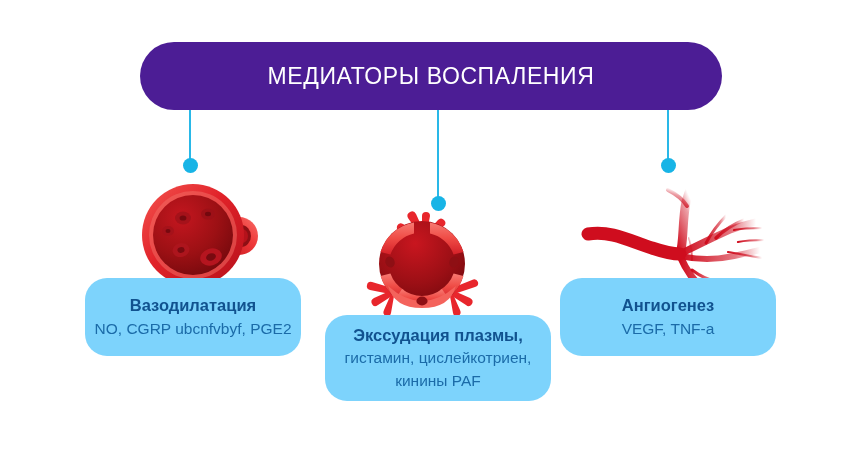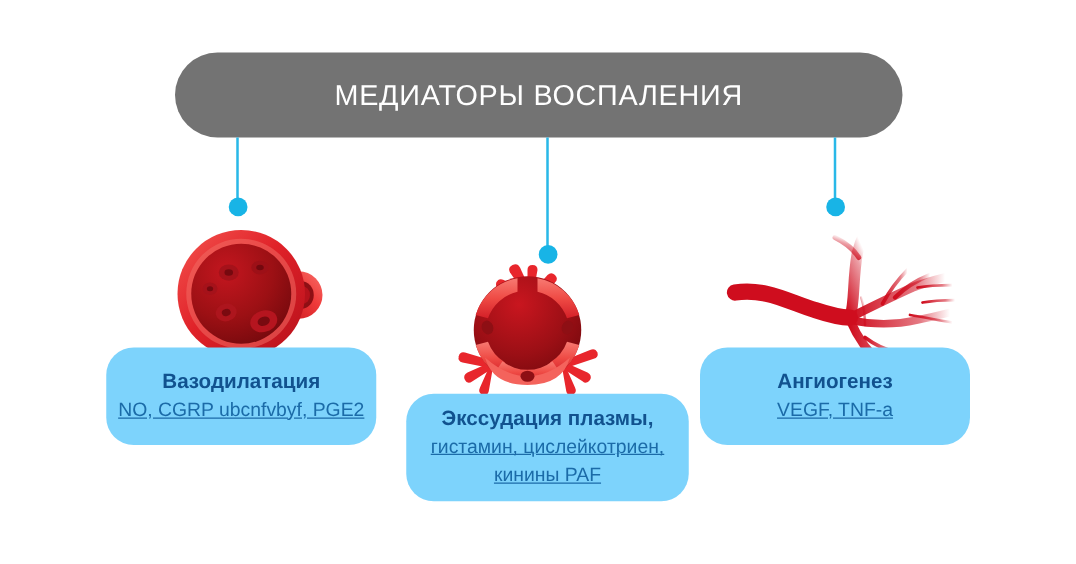--- a/index.html
+++ b/index.html
@@ -18,21 +18,21 @@
     overflow: hidden;
   }
 
   
   .header-pill {
     position: absolute;
     left: 140px;
     top: 42px;
     width: 582px;
     height: 68px;
-    background: #737373;
+    background: #4c1d95;
     border-radius: 34px;
     display: flex;
     align-items: center;
     justify-content: center;
   }
   .header-title {
     color: #ffffff;
     font-size: 23px;
     letter-spacing: 0.6px;
     font-weight: 400;
@@ -72,21 +72,20 @@
     line-height: 1.45;
     text-align: center;
     white-space: nowrap;
   }
   .label-sub {
     color: #1b6ba8;
     font-size: 15.5px;
     line-height: 1.45;
     text-align: center;
     white-space: nowrap;
-    text-decoration: underline;
   }
 
   .box-vaso   { left: 85px;  top: 278px; width: 216px; height: 78px; }
   .box-exud   { left: 325px; top: 315px; width: 226px; height: 86px; }
   .box-angio  { left: 560px; top: 278px; width: 216px; height: 78px; }
 
   
   .illus {
     position: absolute;
   }

